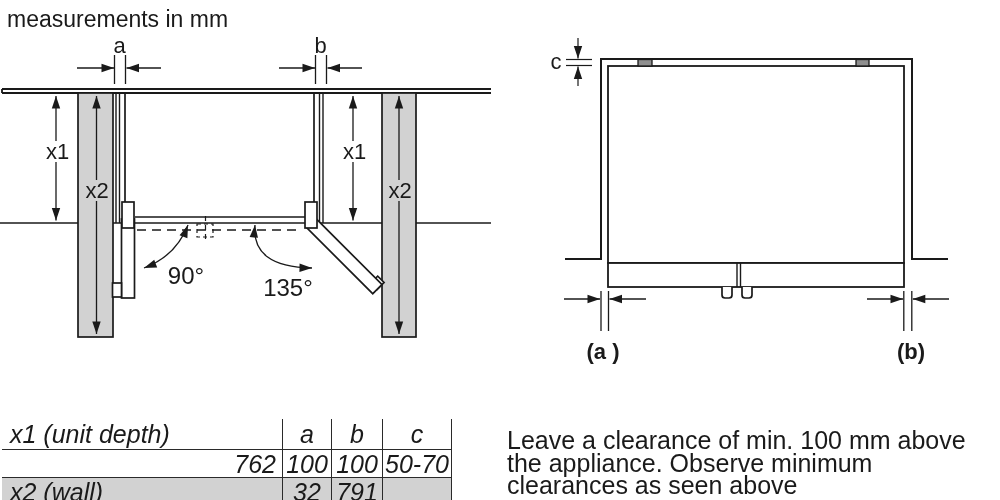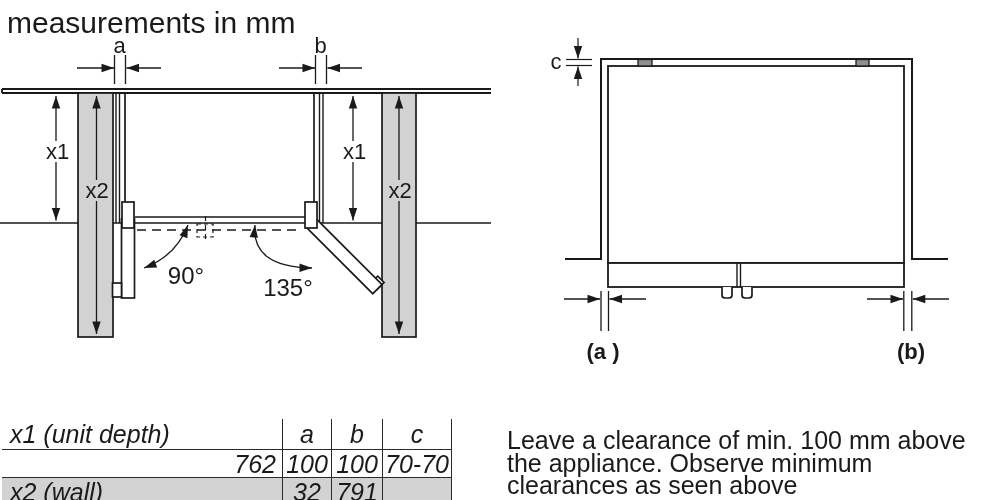--- a/index.html
+++ b/index.html
@@ -1,19 +1,19 @@
 <!DOCTYPE html>
 <html><head>
 <meta charset="utf-8">
 <style>
   html,body{margin:0;padding:0;background:#fff;}
   body{width:1000px;height:500px;position:relative;overflow:hidden;
        font-family:"Liberation Sans",sans-serif;color:#1a1a1a;}
   #diagram-svg{position:absolute;left:0;top:0;}
-  .page-title{position:absolute;left:7px;top:6px;font-size:30px;}
+  .page-title{position:absolute;left:7px;top:6px;font-size:23px;}
   .note{position:absolute;left:507px;top:429px;width:466px;
         font-size:25px;line-height:22.5px;}
   
   .clr-table{position:absolute;left:2px;top:419px;width:450px;font-size:25px;font-style:italic;}
   .trow{display:grid;grid-template-columns:281px 49px 51px 69px;}
   .trow .cell{box-sizing:border-box;border-right:1.5px solid #2a2a2a;
               display:flex;align-items:center;justify-content:center;}
   .trow .cell:first-child{justify-content:flex-start;padding-left:8px;}
   .r1{height:30px;border-bottom:1.5px solid #2a2a2a;}
   .r2{height:27px;border-bottom:1.5px solid #2a2a2a;}
@@ -157,21 +157,21 @@
   <div class="trow r1">
     <div class="cell">x1 (unit depth)</div>
     <div class="cell">a</div>
     <div class="cell">b</div>
     <div class="cell">c</div>
   </div>
   <div class="trow r2">
     <div class="cell">762</div>
     <div class="cell">100</div>
     <div class="cell">100</div>
-    <div class="cell">70-70</div>
+    <div class="cell">50-70</div>
   </div>
   <div class="trow r3">
     <div class="cell">x2 (wall)</div>
     <div class="cell">32</div>
     <div class="cell">791</div>
     <div class="cell"></div>
   </div>
 </div>
 
 <div class="note">Leave a clearance of min. 100 mm above the appliance. Observe minimum clearances as seen above</div>

